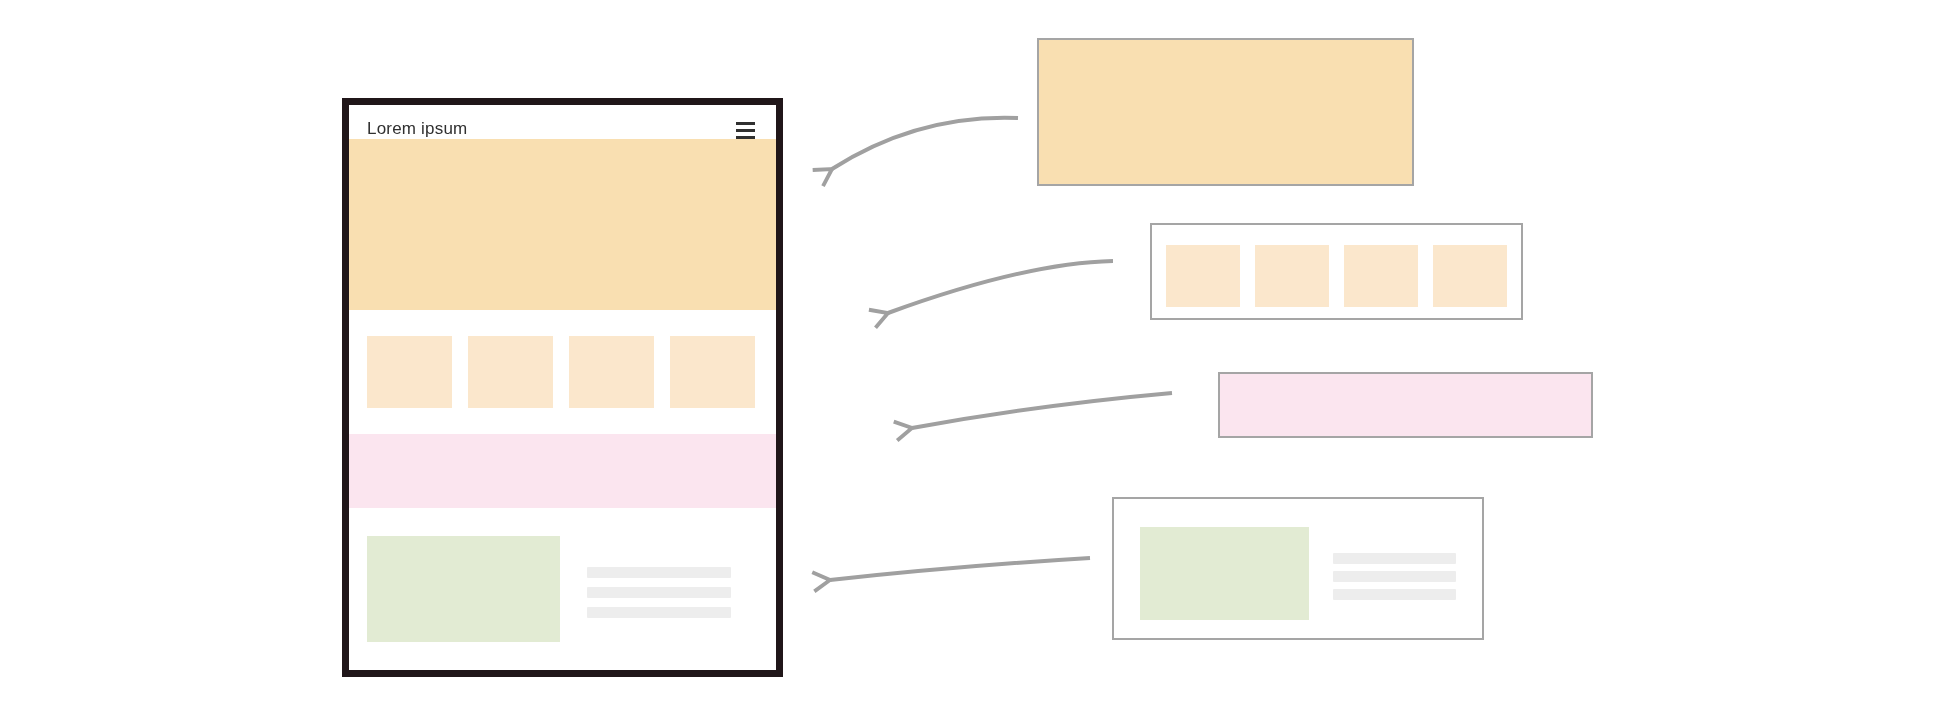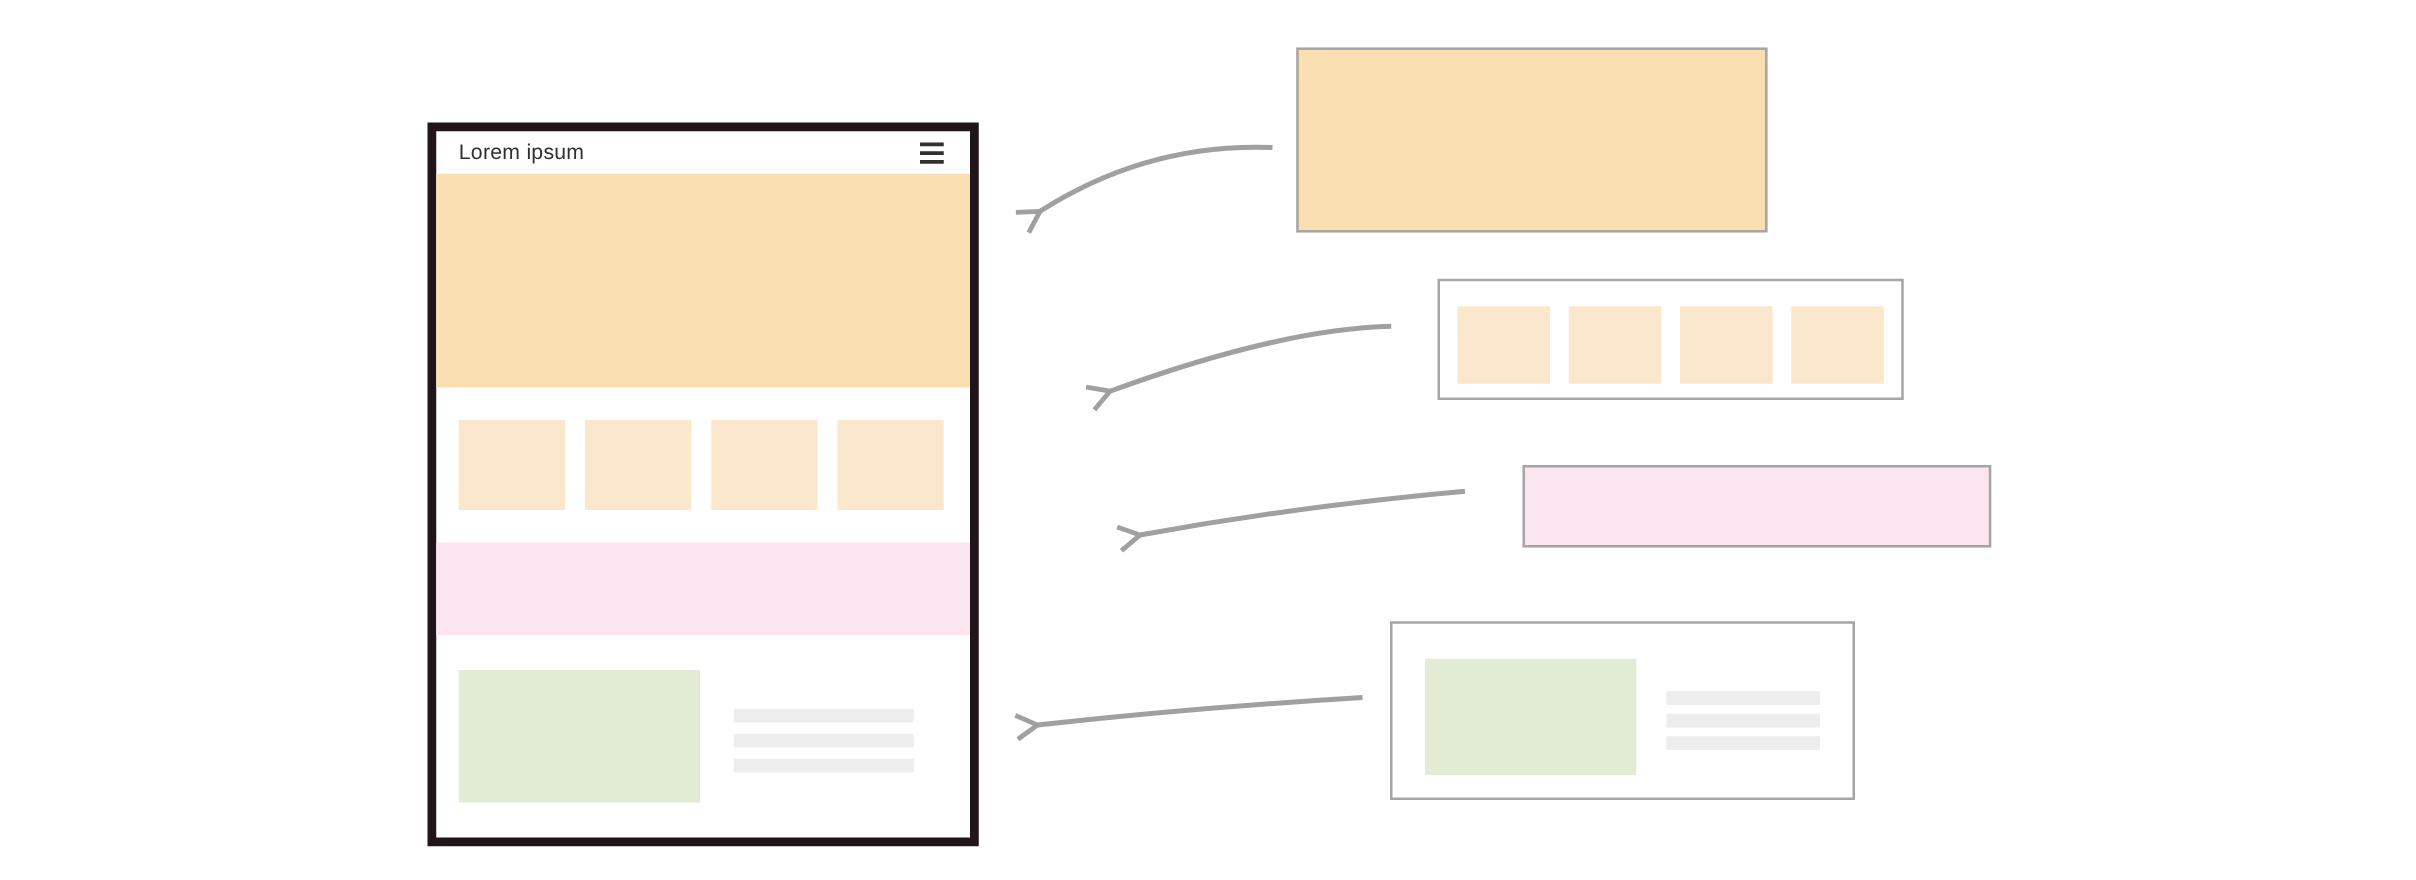--- a/index.html
+++ b/index.html
@@ -13,21 +13,21 @@
   .arrows{position:absolute;left:0;top:0;width:1933px;height:704px;}
   .arrows .flow{fill:none;stroke:var(--arrow-gray,#a0a0a0);stroke-width:4;}
   .arrows marker path{stroke:var(--arrow-gray,#a0a0a0);fill:none;}
 
   
   .frame{
     position:absolute;left:342px;top:98px;width:441px;height:579px;
     box-sizing:border-box;border:7px solid var(--frame-border,#201619);
     background:#fff;display:flex;flex-direction:column;
   }
-  .wf-header{flex:none;height:34px;display:flex;align-items:center;justify-content:space-between;padding:0 21px 0 18px;}
+  .wf-header{flex:none;height:34px;display:flex;align-items:flex-end;justify-content:space-between;padding:0 21px 0 18px;}
   .wf-title{font-size:17px;letter-spacing:.2px;color:var(--title-text,#2f2f2f);}
   .hamburger{width:19px;display:flex;flex-direction:column;gap:4px;}
   .hamburger .bar{height:3px;background:var(--title-text,#2f2f2f);}
   .wf-hero{flex:none;height:171px;background:var(--orange,#f9dfb1);}
   .wf-thumbs{flex:none;margin-top:26px;height:72px;padding:0 18px;display:flex;gap:16px;}
   .wf-thumbs .thumb{flex:none;width:85px;height:72px;background:var(--orange-light,#fbe7cc);}
   .wf-band{flex:none;margin-top:26px;height:74px;background:var(--pink,#fbe5ef);}
   .wf-card{flex:none;margin-top:28px;padding:0 18px;display:flex;}
   .wf-card .img{flex:none;width:193px;height:106px;background:var(--green,#e2ebd3);}
   .wf-card .lines{margin-left:27px;margin-top:31px;width:144px;}

